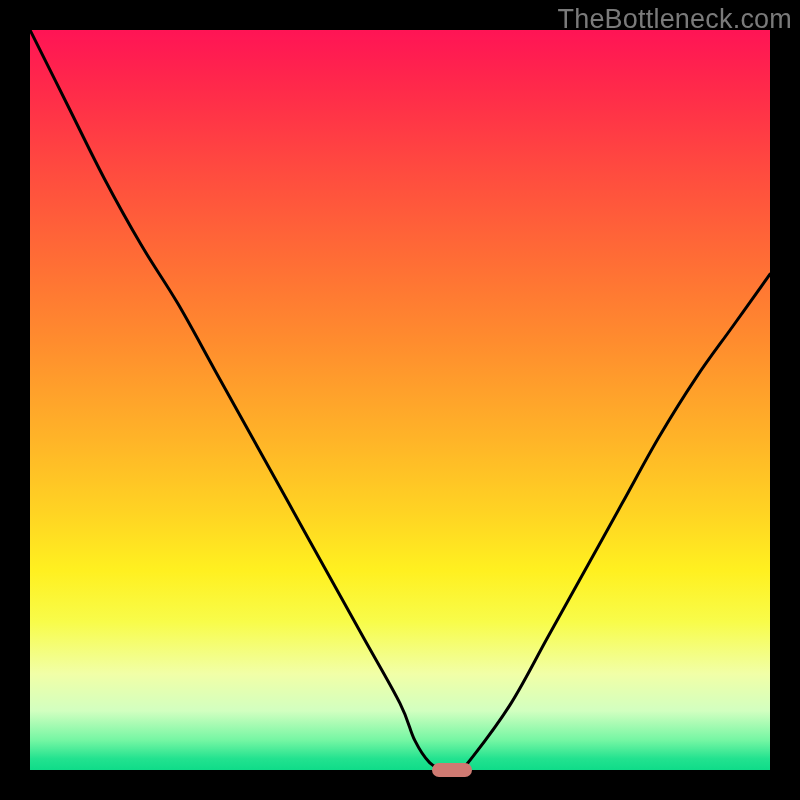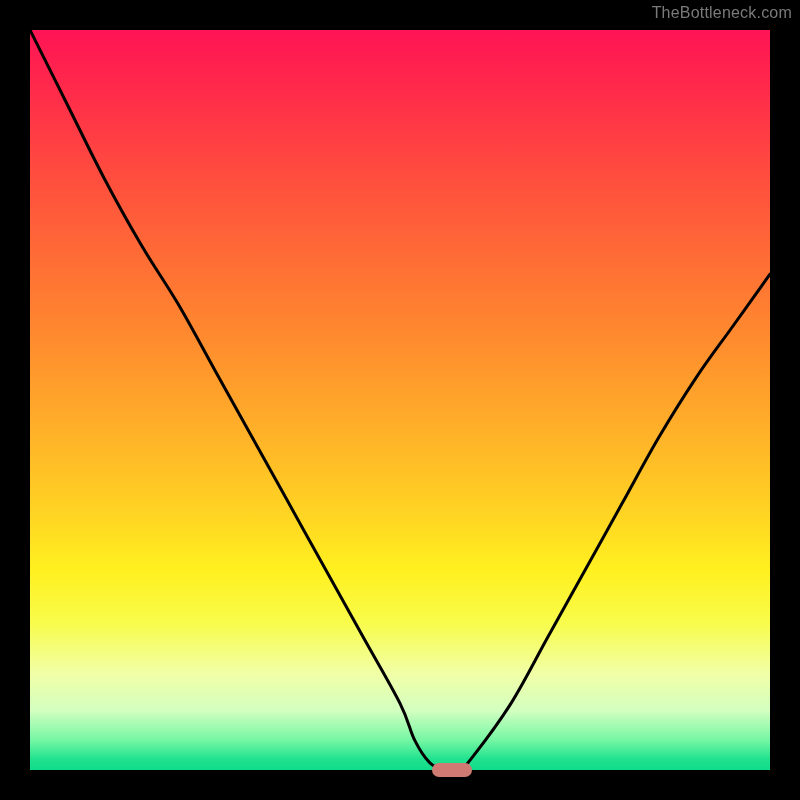--- a/index.html
+++ b/index.html
@@ -49,21 +49,21 @@
     left: 0;
     top: 0;
     width: 740px;
     height: 740px;
   }
   .watermark {
     position: absolute;
     top: 4px;
     right: 8px;
     color: #7a7a7a;
-    font-size: 16px;
+    font-size: 27px;
     font-weight: 500;
     letter-spacing: 0.2px;
     user-select: none;
   }
   .minimum-marker {
     position: absolute;
     width: 40px;
     height: 14px;
     border-radius: 7px;
     background: #cf7a72;

